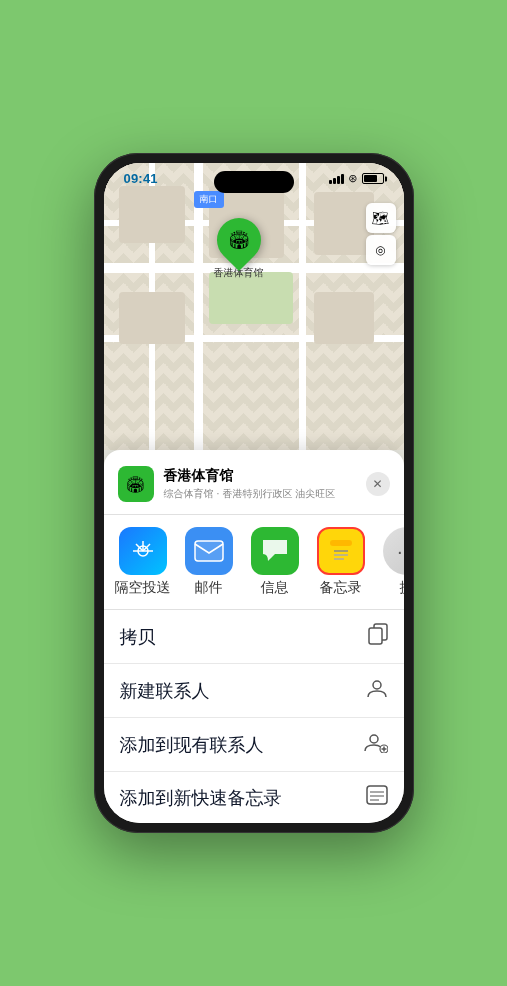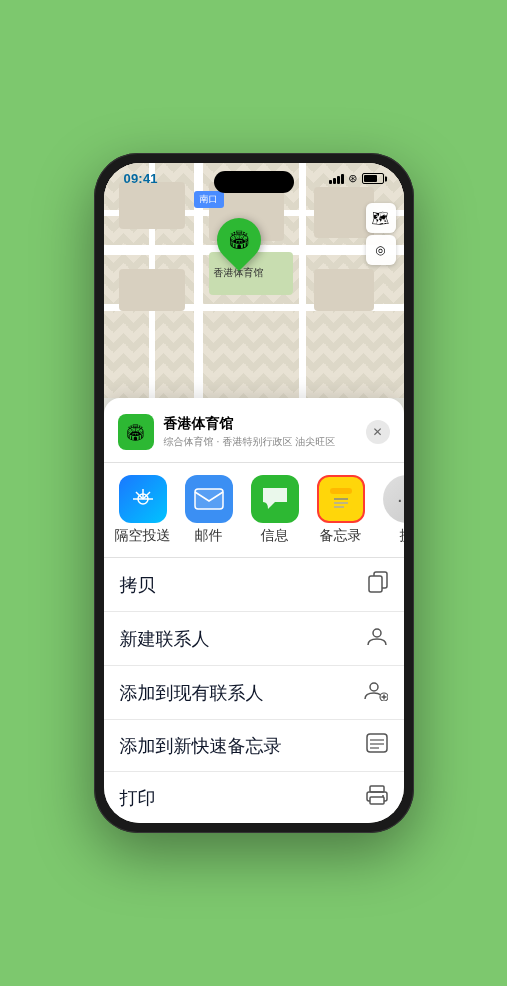--- a/index.html
+++ b/index.html
@@ -472,28 +472,17 @@
           <span class="action-text">添加到新快速备忘录</span>
           <span class="action-icon">
             <svg width="22" height="20" viewBox="0 0 22 20" fill="none">
               <rect x="1" y="1" width="20" height="18" rx="3" stroke="#555" stroke-width="1.5"></rect>
               <line x1="4" y1="7" x2="18" y2="7" stroke="#555" stroke-width="1.2"></line>
               <line x1="4" y1="11" x2="18" y2="11" stroke="#555" stroke-width="1.2"></line>
               <line x1="4" y1="15" x2="13" y2="15" stroke="#555" stroke-width="1.2"></line>
             </svg>
           </span>
         </div>
-        <div class="action-item">
-          <span class="action-text">打印</span>
-          <span class="action-icon">
-            <svg width="22" height="20" viewBox="0 0 22 20" fill="none">
-              <rect x="4" y="1" width="14" height="6" rx="1" stroke="#555" stroke-width="1.5"></rect>
-              <rect x="1" y="7" width="20" height="9" rx="2" stroke="#555" stroke-width="1.5"></rect>
-              <rect x="4" y="12" width="14" height="7" rx="1" stroke="#555" stroke-width="1.5" fill="white"></rect>
-              <circle cx="17" cy="11" r="1" fill="#555"></circle>
-            </svg>
-          </span>
-        </div>
       </div>
     </div>
 
   </div>
 </div>
 
 </body></html>

